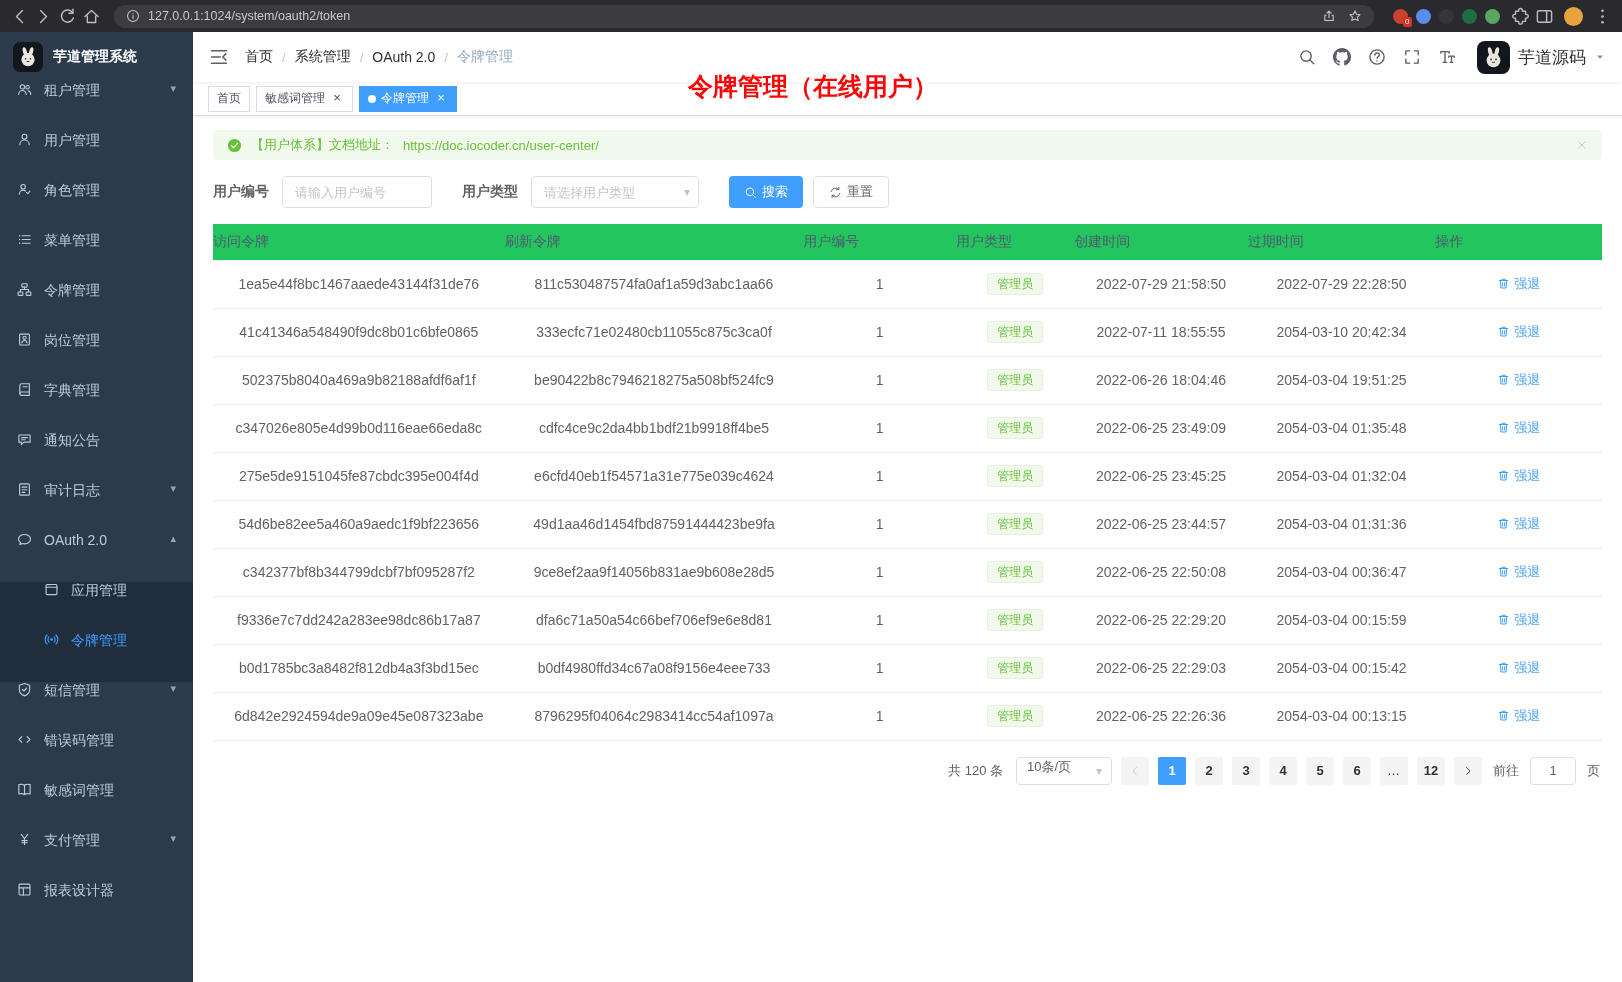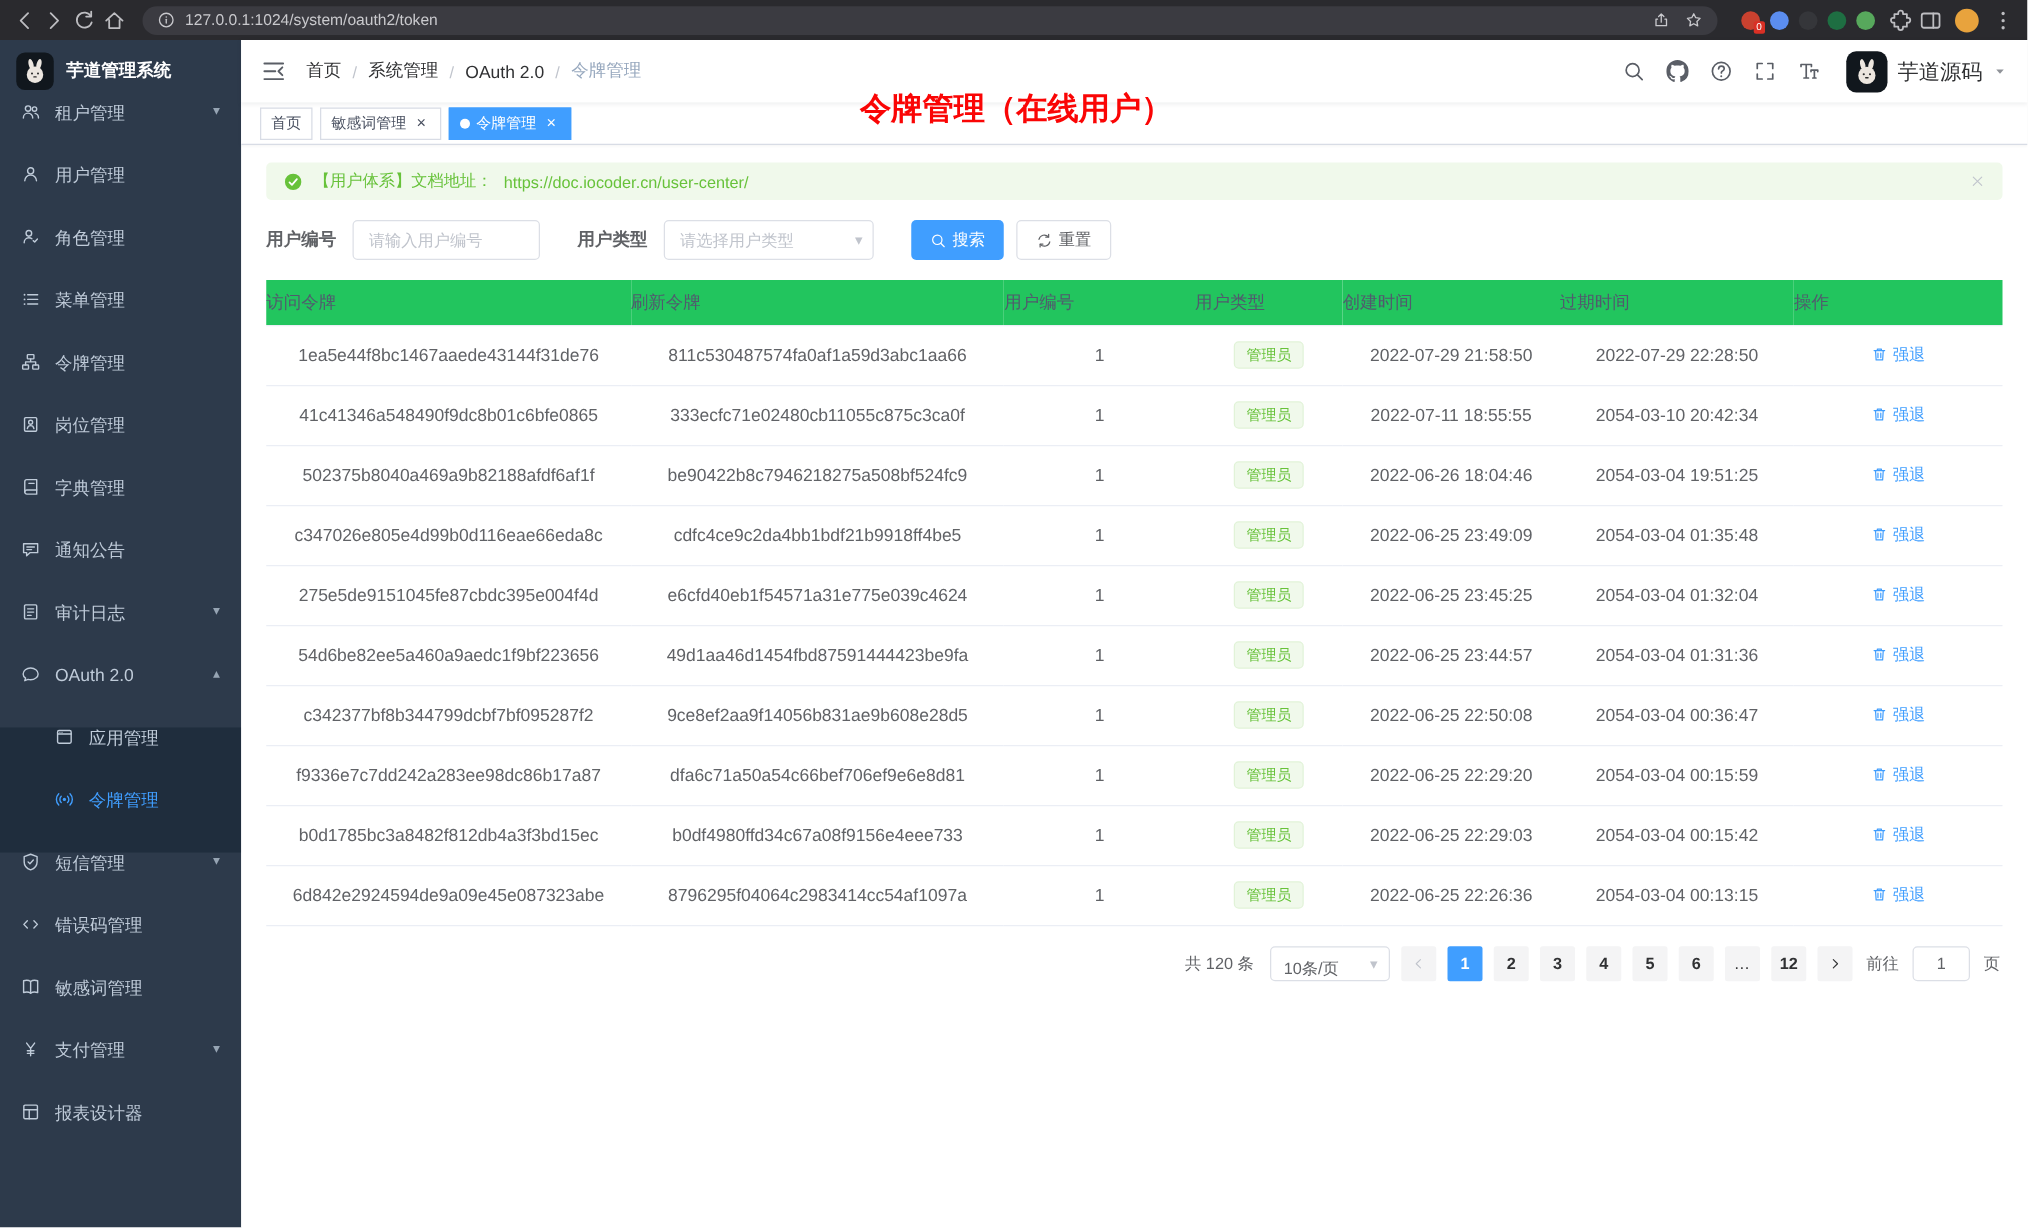--- a/index.html
+++ b/index.html
@@ -97,21 +97,21 @@
   .data-table th:nth-child(6){width:13.5%}
   .data-table th:nth-child(7){width:12%}
   .tag-success{display:inline-block;background:#f0f9eb;border:1px solid #e1f3d8;color:#67c23a;font-size:12px;padding:3px 9px;border-radius:4px;line-height:1.2}
   .act-link{color:#409eff;font-size:13px;display:inline-flex;align-items:center;gap:4px;cursor:pointer}
   .act-ic{width:13px;height:13px;display:inline-flex}
   .act-ic svg{width:100%;height:100%}
 
   
   .pagination{display:flex;align-items:center;justify-content:flex-end;gap:9px;margin:16px 0;font-size:13px;color:#606266}
   .pg-total{margin-right:4px}
-  .pg-size{position:relative;width:96px;height:28px;border:1px solid #dcdfe6;border-radius:4px;display:flex;align-items:flex-end;padding:0 24px 0 10px;background:#fff;cursor:pointer}
+  .pg-size{position:relative;width:96px;height:28px;border:1px solid #dcdfe6;border-radius:4px;display:flex;align-items:flex-start;padding:0 24px 0 10px;background:#fff;cursor:pointer}
   .pg-pages{display:flex;gap:9px}
   .pg-btn{min-width:28px;height:28px;background:#f4f4f5;border-radius:2px;display:inline-flex;align-items:center;justify-content:center;color:#303133;font-size:13px;cursor:pointer;padding:0 4px;font-weight:bold}
   .pg-btn.active{background:#409eff;color:#fff}
   .pg-btn.ellipsis{font-weight:normal;letter-spacing:1px}
   .pg-btn.prev{color:#c0c4cc}
   .pg-btn svg{width:12px;height:12px}
   .pg-jump-label{margin:0 2px}
   .pg-jump-input{width:46px;height:28px;border:1px solid #dcdfe6;border-radius:4px;text-align:center;font-size:13px;color:#606266;outline:none;font-family:inherit}
 
   

